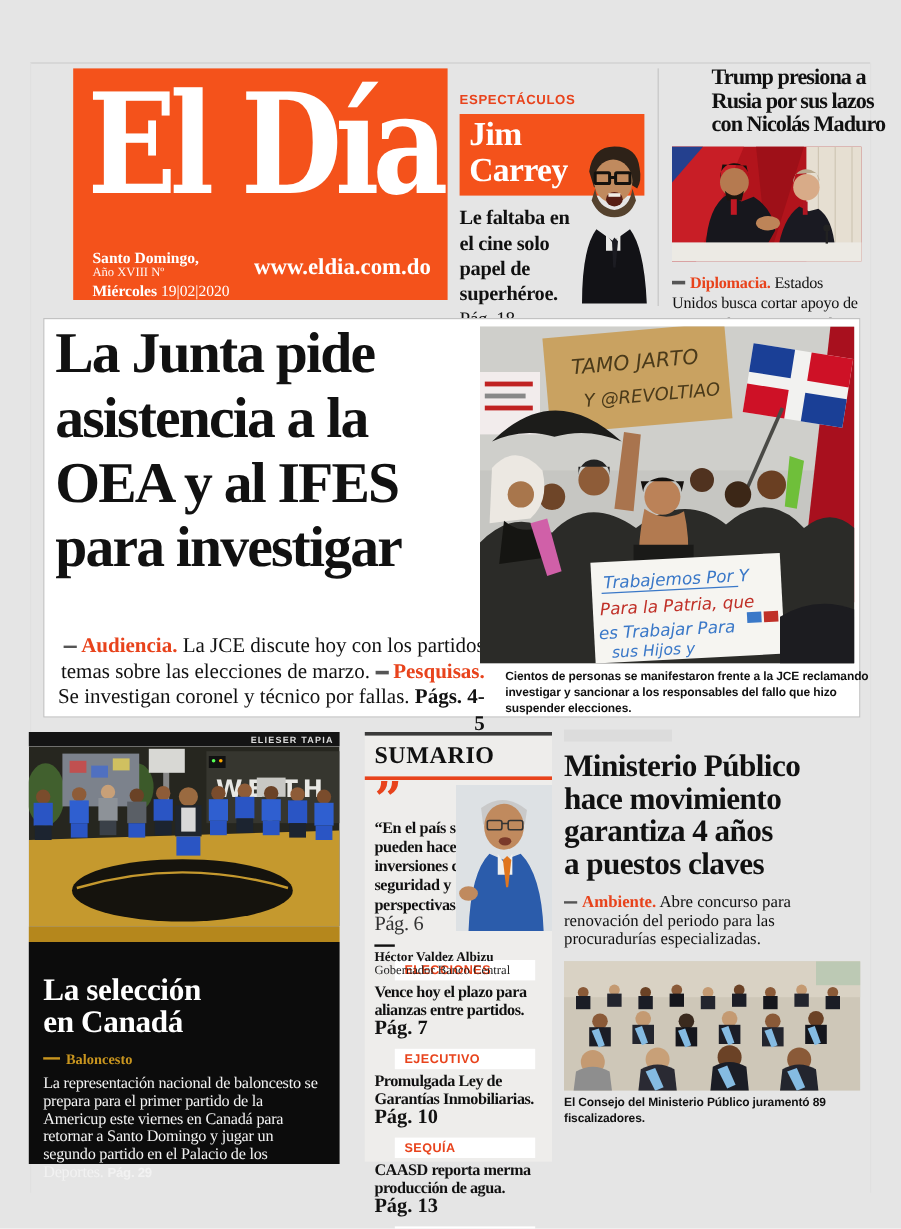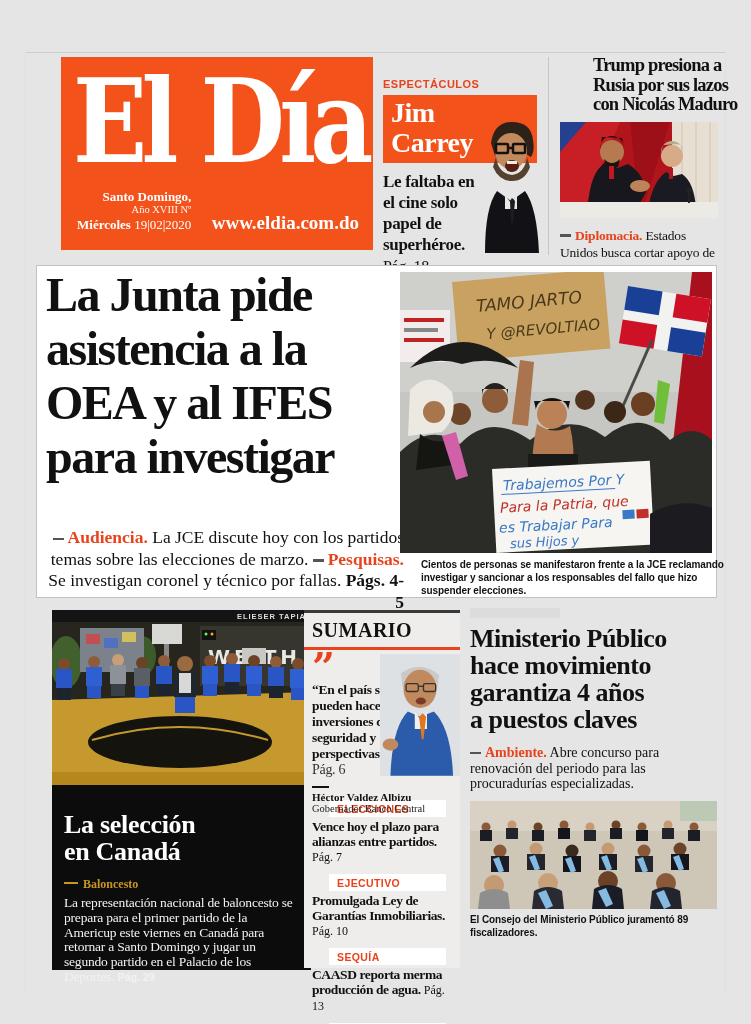--- a/index.html
+++ b/index.html
@@ -11,21 +11,21 @@
   }
   .rule-top { position:absolute; left:25px; right:26px; top:52px; height:1px; background:#cdcdcd; }
   .edge { position:absolute; top:52px; bottom:30px; width:1px; background:#e0e0e0; }
   .edge-l { left:25px; } .edge-r { right:25px; }
 
   
   .logo-box { position:absolute; left:61px; top:57px; width:312px; height:193px; background:#f4521b; }
   .logo { position:absolute; left:12px; top:-16px; color:#fff; font-family:"DejaVu Serif",serif;
           font-weight:bold; font-size:116px; letter-spacing:-7px; transform:scaleX(.84);
           transform-origin:left top; line-height:160px; white-space:nowrap; }
-  .mast-meta { position:absolute; left:16px; bottom:18px; color:#fff; line-height:1.18;text-align:right; }
+  .mast-meta { position:absolute; left:16px; bottom:0; color:#fff; line-height:1.18; }
   .mast-city { font-weight:bold; font-size:13px; }
   .mast-edition { font-size:10.5px; opacity:.95; }
   .mast-date { font-size:13px; }
   .mast-date b { font-weight:bold; }
   .mast-site { position:absolute; right:14px; bottom:16px; color:#fff; font-weight:bold; font-size:19px; }
 
   
   .esp { position:absolute; left:383px; top:57px; width:154px; height:198px; }
   .esp-graybar { width:154px; height:13px; background:#e5e5e5; }
   .kicker-red { color:#e8431c; font-family:"Liberation Sans","DejaVu Sans",sans-serif;
@@ -53,21 +53,21 @@
   .lead-h { position:absolute; left:9px; top:2px; font-weight:bold; font-size:48px; line-height:54px;
             letter-spacing:-1.5px; white-space:nowrap; }
   .lead-dek { position:absolute; left:9px; top:261px; width:358px; font-size:17.5px; line-height:21.5px;text-align:right; }
   .lead-dek .pages { font-weight:bold; }
   .lead-photo { position:absolute; left:363px; top:6px; }
   .photo-cap { font-family:"Liberation Sans","DejaVu Sans",sans-serif; font-weight:bold;
                font-size:10px; line-height:13px; color:#111; letter-spacing:-.1px; }
   .lead-cap { position:absolute; left:384px; top:292px; width:312px; }
 
   
-  .dep { position:absolute; left:52px; top:610px; width:259px; }
+  .dep { position:absolute; left:24px; top:610px; width:259px; }
   .dep-credit { height:12px; background:#141414; color:#ddd; text-align:right;
                 font-family:"Liberation Sans","DejaVu Sans",sans-serif; font-weight:bold;
                 font-size:7.5px; letter-spacing:1px; padding:2px 5px 0 0; }
   .dep-photo { display:block; }
   .gold-bar { height:13px; background:#b5871c; }
   .black-box { height:185px; background:#0c0c0c; color:#fff; padding:26px 12px 0 12px; }
   .dep-h { font-weight:bold; font-size:26px; line-height:27px; letter-spacing:-.3px; }
   .dep-kicker-row { margin-top:9px; }
   .dep-kicker { color:#c8951f; font-weight:bold; font-size:12px; }
   .dep-body { margin-top:4px; font-size:13.5px; line-height:14.8px; letter-spacing:-.2px; color:#f2f2f2; }
@@ -75,31 +75,31 @@
 
   
   .sum { position:absolute; left:304px; top:610px; width:156px; height:358px; background:#eeedeb;
          border-top:3px solid #3a3a3a; }
   .sum-title { margin:6px 8px 5px 8px; font-weight:bold; font-size:20px; letter-spacing:.5px; }
   .sum-redrule { height:3px; background:#e8431c; }
   .sum-quote { position:relative; height:150px; padding:4px 0 0 8px; }
   .q-icon { color:#e8431c; font-family:"DejaVu Serif",serif; font-weight:bold; font-size:40px;
             line-height:26px; display:block; }
   .q-text { width:92px; font-weight:bold; font-size:13.5px; line-height:16px; letter-spacing:-.3px; margin-top:2px; }
-  .q-page { font-weight:normal; font-size:14px; color:#333; }
+  .q-page { font-weight:normal; font-size:17px; color:#333; }
   .q-photo { position:absolute; right:0; top:4px; }
   .auth-dash { width:17px; height:2px; background:#111; margin:8px 0 3px 0; }
   .q-auth { font-weight:bold; font-size:11px; }
   .q-role { font-size:10.5px; color:#222; }
   .sum-item { margin-bottom:9px; }
   .item-kicker { background:#fff; width:75%; padding:3px 0 2px 8px; color:#e8431c;
                  font-family:"Liberation Sans","DejaVu Sans",sans-serif; font-weight:bold;
                  font-size:10.5px; letter-spacing:.4px;margin-left:25px; }
   .item-text { padding:2px 6px 0 8px; font-weight:bold; font-size:13.5px; line-height:15px; letter-spacing:-.4px; }
-  .item-page { font-weight:normal; font-size:12px; letter-spacing:0; }
+  .item-page { font-weight:bold; font-size:17px; letter-spacing:0; }
 
   
   .min { position:absolute; left:470px; top:608px; width:247px; }
   .min-graybar { width:90px; height:10px; background:#dcdcdc; }
   .min-h { margin-top:7px; font-weight:bold; font-size:26px; line-height:27px; letter-spacing:-.5px; }
   .min-dek { margin-top:12px; font-size:14px; line-height:15.5px; }
   .min-photo { display:block; margin-top:9px; }
   .min-cap { margin-top:4px; }
   .min-body { margin-top:9px; font-size:12px; line-height:13.5px; letter-spacing:-.2px; }
   .min-page { font-weight:bold; font-size:10.5px; font-family:"Liberation Sans","DejaVu Sans",sans-serif; }

